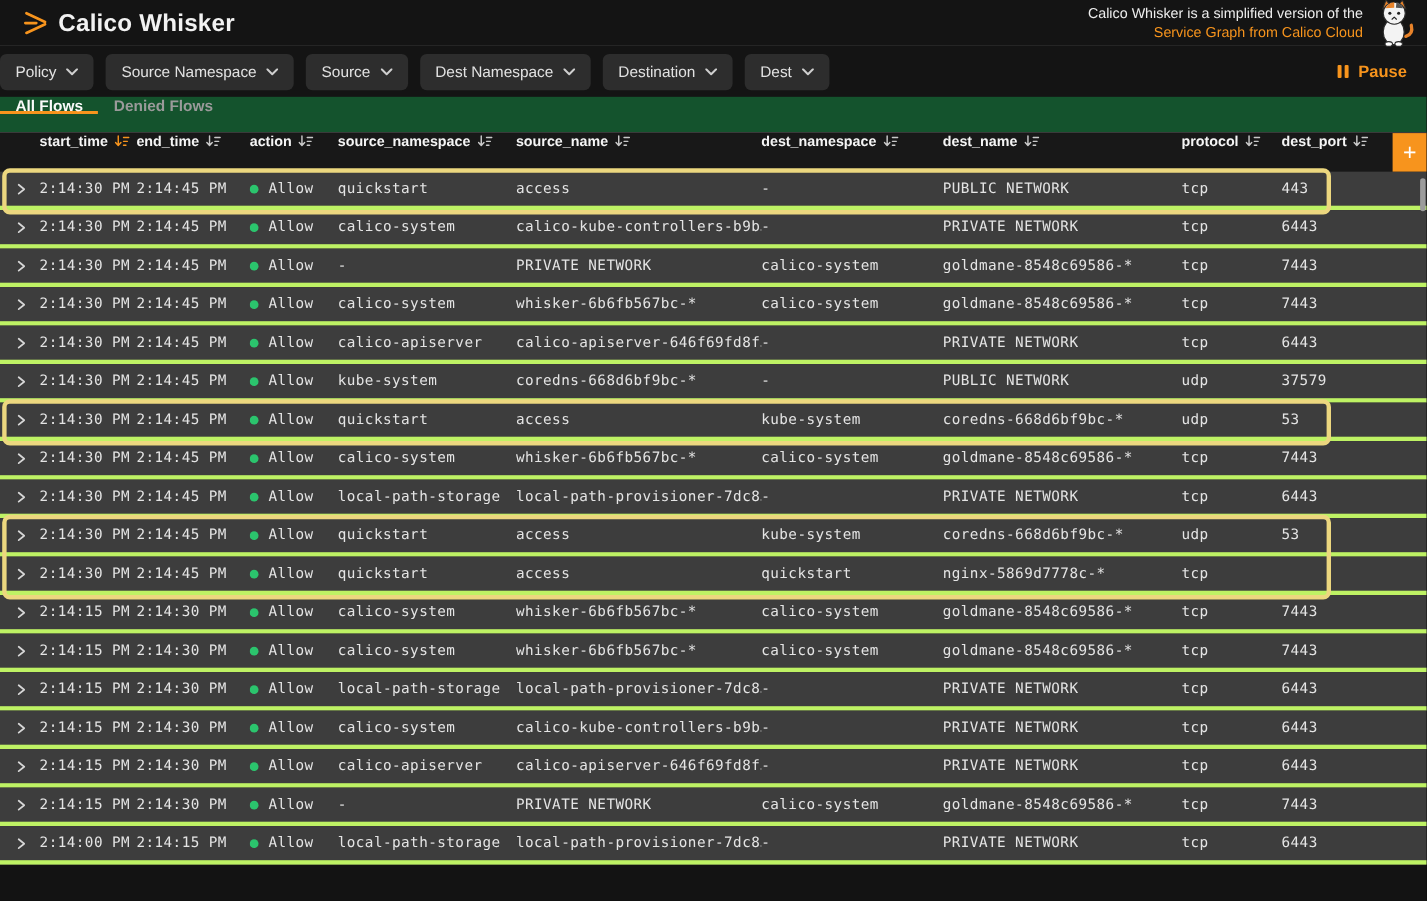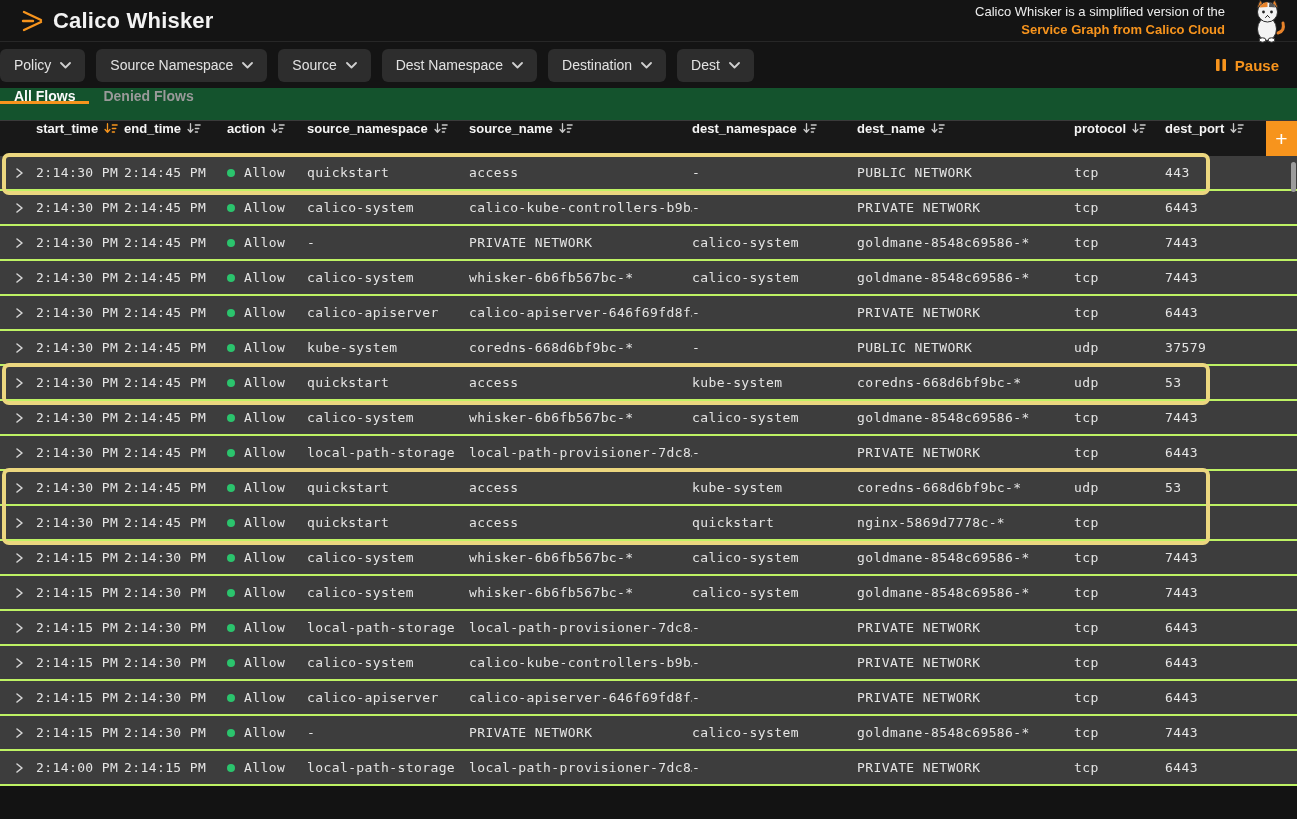--- a/index.html
+++ b/index.html
@@ -11,23 +11,23 @@
   *{margin:0;padding:0;box-sizing:border-box;}
   body{background:#000;}
   .app{width:1297px;height:819px;background:#131313;overflow:hidden;position:relative;
        font-family:"Liberation Sans",sans-serif;}
 
   
   .topbar{height:42px;display:flex;align-items:center;justify-content:space-between;
           padding:0 10px 0 20px;border-bottom:1px solid #272727;background:#141414;}
   .brand{display:flex;align-items:center;gap:7px;}
   .app-title{font-size:22px;font-weight:700;color:#f2f2f2;letter-spacing:.2px;}
-  .tagline-wrap{display:flex;align-items:center;gap:24px;}
+  .tagline-wrap{display:flex;align-items:center;gap:10px;}
   .tagline{text-align:right;font-size:13px;line-height:18px;color:#ededed;}
-  .tagline a{color:var(--accent-orange);font-weight:700;text-decoration:none;cursor:pointer;margin-left:12px;}
+  .tagline a{color:var(--accent-orange);font-weight:400;text-decoration:none;cursor:pointer;margin-left:12px;}
 
   
   .filterbar{height:46px;display:flex;align-items:center;gap:11px;padding:0 18px 0 0;background:#141414;}
   .filter-btn{background:#2d2d2d;color:#e2e2e2;border:none;border-radius:6px;height:33px;
               padding:0 14px;font-size:14px;font-family:inherit;display:inline-flex;align-items:center;
               gap:9px;cursor:pointer;white-space:nowrap;}
   .pause-btn{margin-left:auto;background:transparent;border:none;color:var(--accent-orange);
              font-size:15px;font-weight:700;font-family:inherit;display:flex;align-items:center;gap:8px;cursor:pointer;}
   .pause-btn svg{fill:var(--accent-orange);}
 
@@ -37,21 +37,21 @@
   .tab.active{color:#fafafa;box-shadow:inset 0 -3px 0 var(--accent-orange);}
 
   
   .table-area{position:relative;height:666px;}
   .trow{display:grid;grid-template-columns:36px 88px 103px 80px 162px 223px 165px 217px 91px minmax(0,1fr);}
   .thead{height:35px;background:#181818;}
   .th{display:flex;align-items:center;gap:6px;font-size:13px;font-weight:700;color:#f5f5f5;
       white-space:nowrap;overflow:hidden;cursor:pointer;}
   .sort-icon path{stroke:#c9c9c9;stroke-width:1.5;}
   .th.sorted .sort-icon path{stroke:var(--accent-orange);}
-  .row{height:35px;background:var(--row-bg);border-bottom:2px solid #bef264;cursor:pointer;}
+  .row{height:35px;background:var(--row-bg);border-bottom:4px solid #bef264;cursor:pointer;}
   .cell{display:flex;align-items:center;font-family:"DejaVu Sans Mono",monospace;font-size:13px;
         color:#e4e4e4;letter-spacing:.4px;white-space:nowrap;overflow:hidden;padding-right:10px;}
   .expander{padding-left:13px;padding-right:0;}
   .dot{width:8px;height:8px;border-radius:50%;background:var(--allow-green);margin-right:9px;flex:none;}
   .plus-btn{position:absolute;top:0;right:0;width:31px;height:35px;background:var(--accent-orange);
             color:#fff;font-size:21px;line-height:1;border:none;display:flex;align-items:center;
             justify-content:center;cursor:pointer;font-family:inherit;}
   .scroll-thumb{position:absolute;right:1px;top:41px;width:5px;height:30px;border-radius:3px;background:#9c9c9c;cursor:pointer;}
   .highlight-box{position:absolute;left:2px;width:1208px;border:4px solid var(--highlight-yellow);
                  border-radius:7px;pointer-events:none;}

